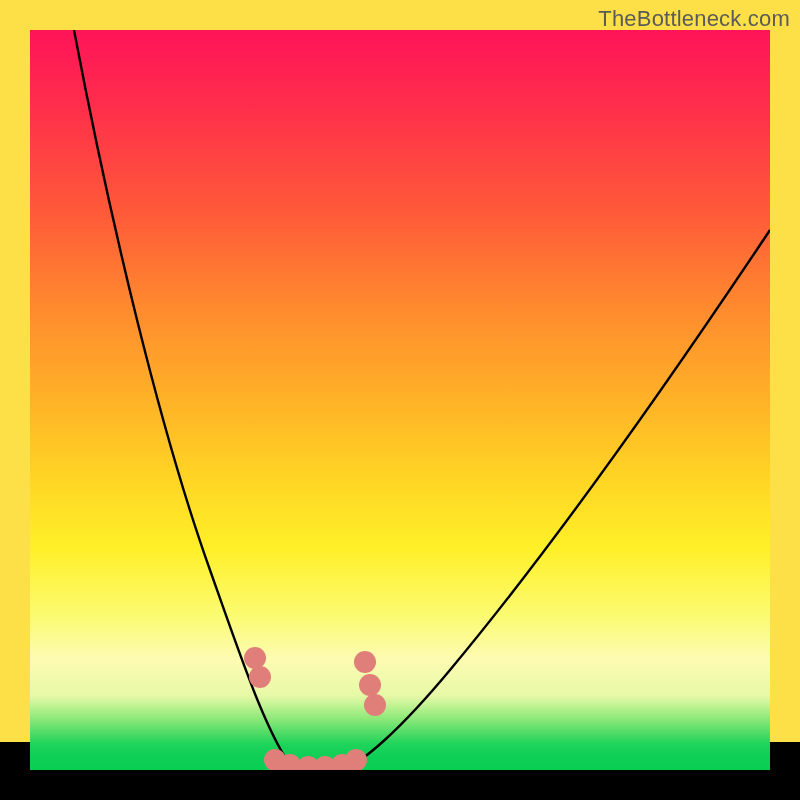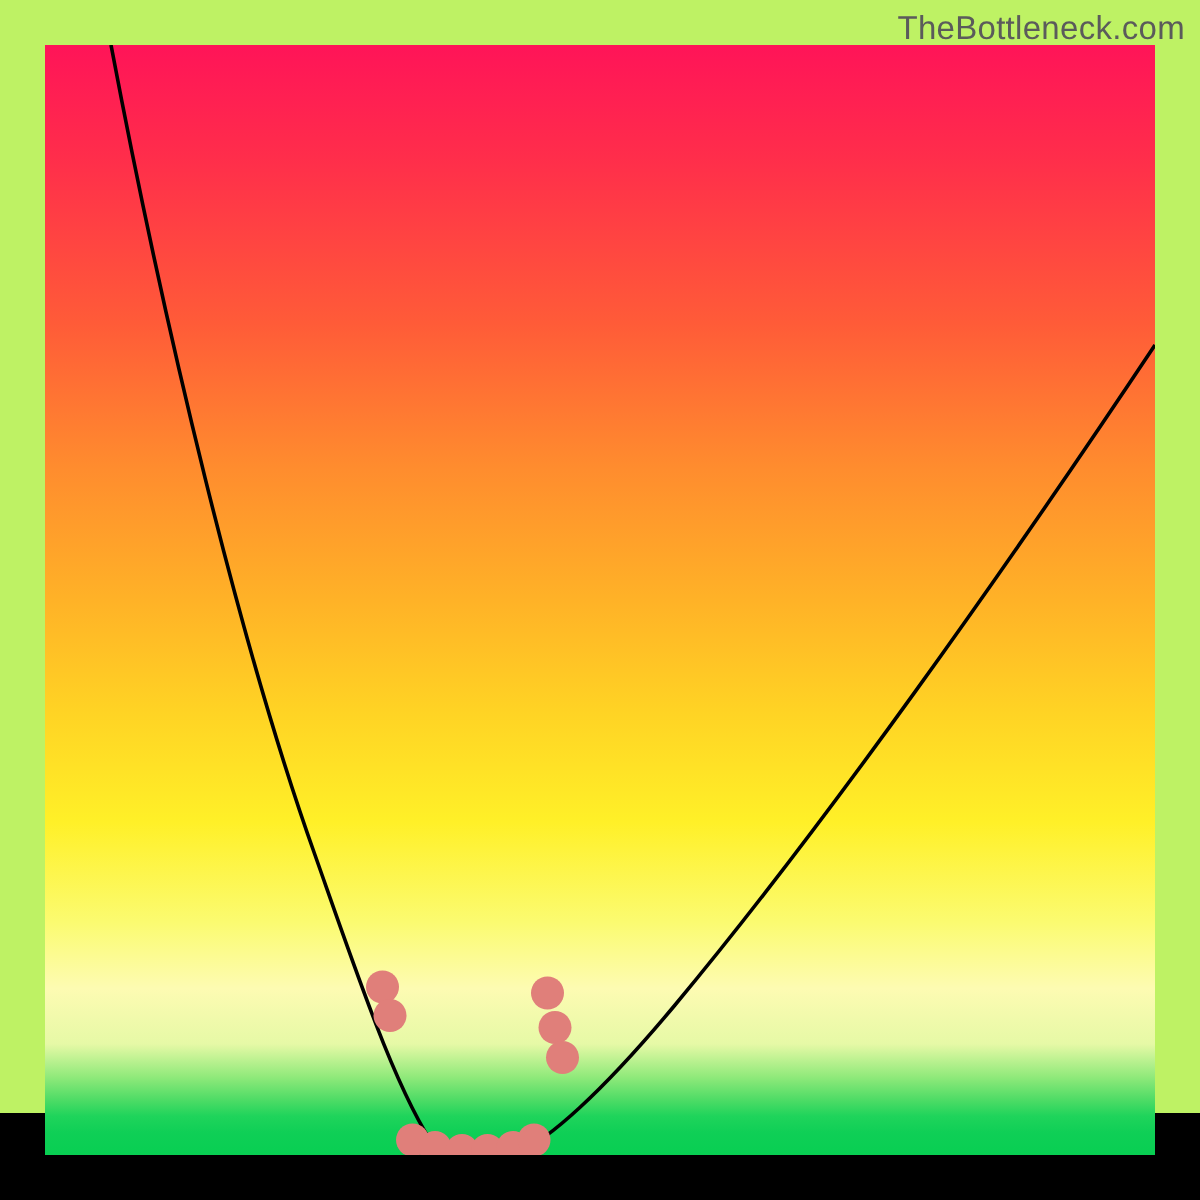--- a/index.html
+++ b/index.html
@@ -8,21 +8,21 @@
     width: 800px;
     height: 800px;
     background: #000;
     overflow: hidden;
     font-family: Arial, Helvetica, sans-serif;
   }
   .stage {
     position: relative;
     width: 800px;
     height: 742px;
-    background: #bef264;
+    background: #fde047;
   }
   .plot-area {
     position: absolute;
     left: 30px;
     top: 30px;
     width: 740px;
     height: 740px;
     overflow: hidden;
   }
   .gradient-bg {

